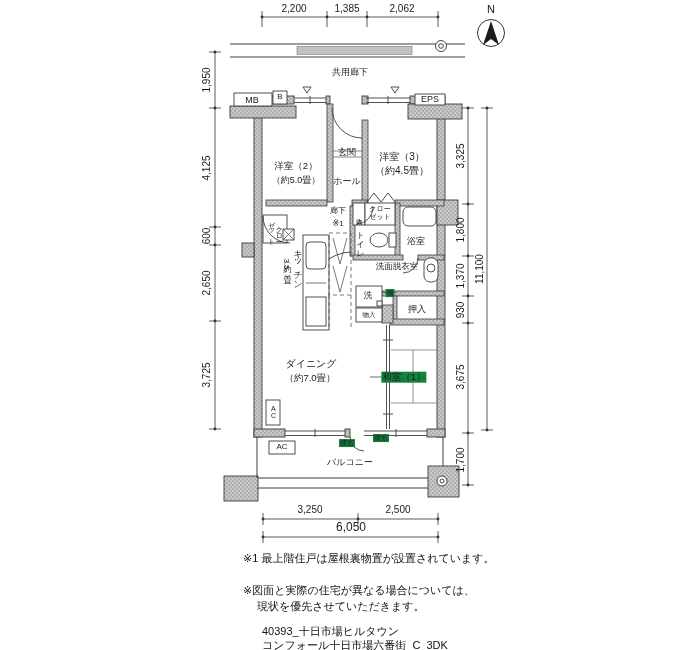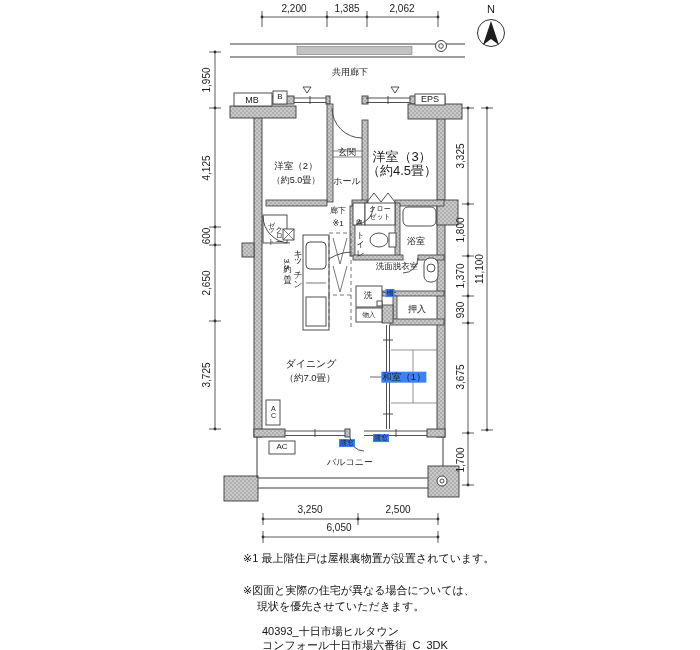--- a/index.html
+++ b/index.html
@@ -5,21 +5,21 @@
   html,body{margin:0;padding:0;background:#ffffff;}
   .plan{position:relative;width:700px;height:650px;background:#fff;
         font-family:"Liberation Sans","DejaVu Sans",sans-serif;color:#1a1a1a;overflow:hidden;}
   .plan svg{position:absolute;left:0;top:0;}
   .lbl{position:absolute;transform:translate(-50%,-50%);white-space:pre-line;
        text-align:center;line-height:1.12;color:#1a1a1a;}
   .rot{transform:translate(-50%,-50%) rotate(-90deg);white-space:nowrap;}
   .vt{writing-mode:vertical-rl;text-orientation:mixed;}
   .vtu{writing-mode:vertical-rl;text-orientation:upright;letter-spacing:0;}
   .la{position:absolute;transform:none;white-space:nowrap;color:#111;}
-  .bg{background:#3b82f6;padding:0 1px;}
+  .bg{background:#15803d;padding:0 1px;}
 </style>
 </head>
 <body>
 
 <div class="plan">
 
 <svg width="700" height="650" viewBox="0 0 700 650">
   <defs>
     <pattern id="stip" width="4" height="4" patternUnits="userSpaceOnUse">
       <rect width="4" height="4" fill="#c9c9c9"></rect>
@@ -266,22 +266,22 @@
 
 <div class="lbl" style="left:350px;top:72px;font-size:9px">共用廊下</div>
 <div class="lbl" style="left:252px;top:100px;font-size:9px">MB</div>
 <div class="lbl" style="left:280px;top:97px;font-size:8px">B</div>
 <div class="lbl" style="left:430px;top:99px;font-size:9px">EPS</div>
 
 <div class="lbl" style="left:347px;top:152px;font-size:9px">玄関</div>
 <div class="lbl" style="left:347px;top:181px;font-size:9px">ホール</div>
 <div class="lbl" style="left:296px;top:166px;font-size:9.5px">洋室（2）</div>
 <div class="lbl" style="left:296px;top:180px;font-size:9px">（約5.0畳）</div>
-<div class="lbl" style="left:402px;top:157px;font-size:13px">洋室（3）</div>
-<div class="lbl" style="left:402px;top:171px;font-size:13px">（約4.5畳）</div>
+<div class="lbl" style="left:402px;top:157px;font-size:10px">洋室（3）</div>
+<div class="lbl" style="left:402px;top:171px;font-size:10px">（約4.5畳）</div>
 <div class="lbl" style="left:338px;top:211px;font-size:8px">廊下</div>
 <div class="lbl" style="left:338px;top:224px;font-size:8px">※1</div>
 <div class="lbl" style="left:380px;top:213px;font-size:7px">クロー
 ゼット</div>
 <div class="lbl vt" style="left:359px;top:214px;font-size:6px">物入</div>
 <div class="lbl vt" style="left:275px;top:229px;font-size:7px">クロー
 ゼット</div>
 <div class="lbl vt" style="left:359px;top:240px;font-size:8px">トイレ</div>
 <div class="lbl" style="left:416px;top:241px;font-size:9px">浴室</div>
 <div class="lbl vt" style="left:298px;top:264px;font-size:9px">キッチン</div>
@@ -309,21 +309,21 @@
 <div class="lbl rot" style="left:461px;top:156px;font-size:10px">3,325</div>
 <div class="lbl rot" style="left:461px;top:230px;font-size:10px">1,800</div>
 <div class="lbl rot" style="left:461px;top:276px;font-size:10px">1,370</div>
 <div class="lbl rot" style="left:461px;top:310px;font-size:10px">930</div>
 <div class="lbl rot" style="left:461px;top:377px;font-size:10px">3,675</div>
 <div class="lbl rot" style="left:461px;top:460px;font-size:10px">1,700</div>
 <div class="lbl rot" style="left:480px;top:269px;font-size:10px">11,100</div>
 
 <div class="lbl" style="left:310px;top:510px;font-size:10px">3,250</div>
 <div class="lbl" style="left:398px;top:510px;font-size:10px">2,500</div>
-<div class="lbl" style="left:339px;top:528px;font-size:10px">6,050</div>
+<div class="lbl" style="left:351px;top:528px;font-size:12px">6,050</div>
 
 <div class="la" style="left:243px;top:551px;font-size:11px">※1 最上階住戸は屋根裏物置が設置されています。</div>
 <div class="la" style="left:243px;top:583px;font-size:11px">※図面と実際の住宅が異なる場合については、</div>
 <div class="la" style="left:257px;top:599px;font-size:11px">現状を優先させていただきます。</div>
 
 <div class="la" style="left:262px;top:624px;font-size:11px">40393_十日市場ヒルタウン</div>
 <div class="la" style="left:262px;top:638px;font-size:11px">コンフォール十日市場六番街_C_3DK</div>
 
 </div>
 

